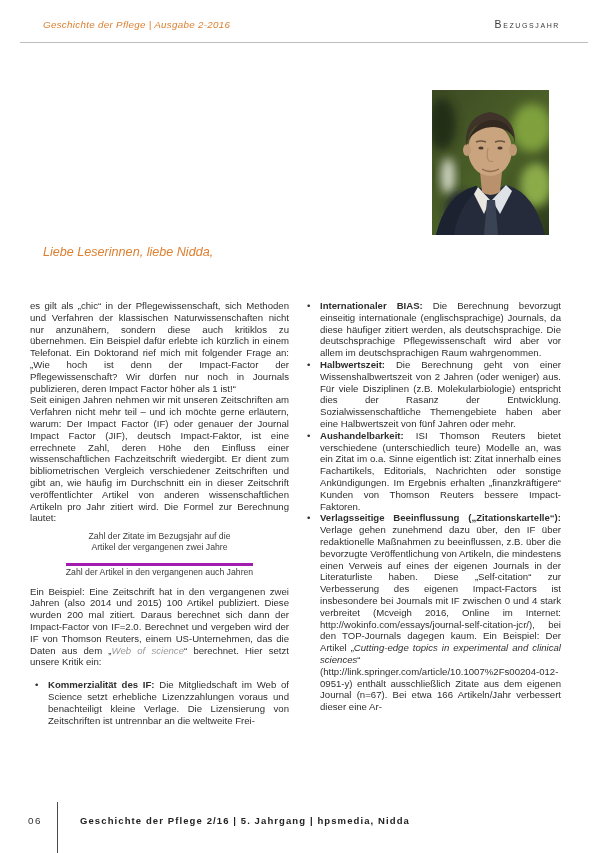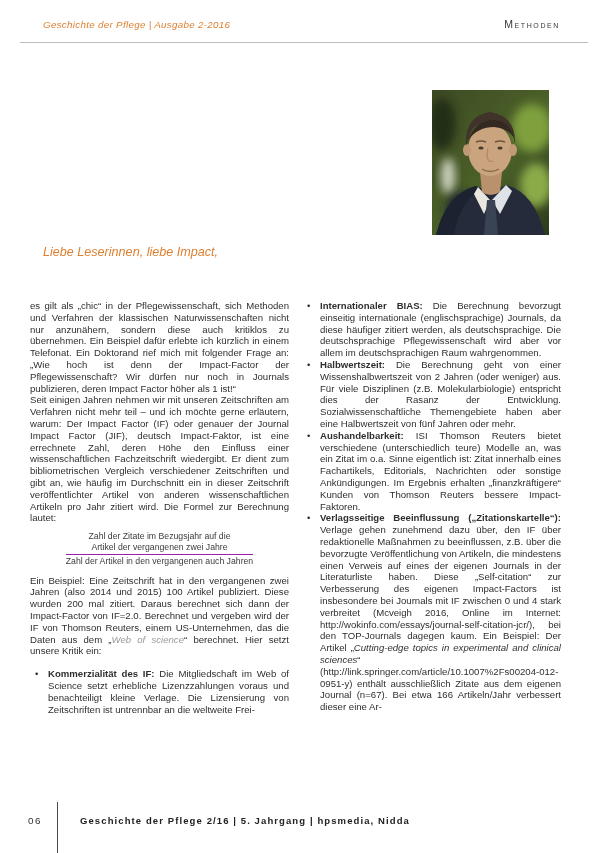--- a/index.html
+++ b/index.html
@@ -47,21 +47,21 @@
     display:flex; gap:13px;
   }
   .col { width:259px; font-size:9.6px; line-height:11.8px; text-align:justify; hyphens:auto; }
   .col p { margin:0; }
   .seg-lead { font-weight:bold; }
   .seg-em { font-style:italic; }
   .seg-wos { font-style:italic; color:#9a9a9a; }
   
   .formula-wrap { text-align:center; margin:7px 0 8px 0; }
   .formula { display:inline-block; font-size:8.7px; line-height:10.8px; color:#3b3b3b; }
-  .formula .num { border-bottom:1px solid #a21caf; padding-bottom:1px; }
+  .formula .num { border-bottom:3px solid #a21caf; padding-bottom:10px; }
   .formula .den { padding-top:1px; }
   
   .bullet { position:relative; padding-left:18px; margin:0; }
   .bullet::before { content:"•"; position:absolute; left:5px; top:0; }
   
   .footer-num {
     position:absolute; left:28px; top:815px;
     font-size:9.8px; letter-spacing:1.5px; color:#333;
   }
   .footer-rule {
@@ -72,21 +72,21 @@
     position:absolute; left:80px; top:815px;
     font-size:9.5px; font-weight:bold; letter-spacing:1.1px; color:#222;
   }
 </style>
 </head>
 <body>
 
 <div class="page">
 
   <div class="hdr-journal">Geschichte der Pflege | Ausgabe 2-2016</div>
-  <div class="hdr-section">Methoden</div>
+  <div class="hdr-section">Bezugsjahr</div>
   <div class="hdr-rule"></div>
 
   <div class="photo">
     <svg viewBox="0 0 117 145" preserveAspectRatio="none">
       <defs>
         <linearGradient id="bg" x1="0" y1="0" x2="1" y2="1">
           <stop offset="0" stop-color="#3d4a24"></stop>
           <stop offset="0.55" stop-color="#4c6128"></stop>
           <stop offset="1" stop-color="#2c3a1c"></stop>
         </linearGradient>
@@ -119,21 +119,21 @@
 
       <ellipse cx="49" cy="58" rx="2.6" ry="1.6" fill="#4a3a2c"></ellipse>
       <ellipse cx="68" cy="58" rx="2.6" ry="1.6" fill="#4a3a2c"></ellipse>
       <path d="M44,52 Q49,50 54,52" stroke="#6b5440" stroke-width="1.4" fill="none"></path>
       <path d="M63,52 Q68,50 73,52" stroke="#6b5440" stroke-width="1.4" fill="none"></path>
       <path d="M56,58 Q54,68 57,71 Q59,72 61,71" stroke="#b08a64" stroke-width="1.2" fill="none"></path>
       <path d="M50,79 Q58,84 67,79" stroke="#8f6a4c" stroke-width="1.4" fill="none"></path>
     </svg>
   </div>
 
-  <div class="greeting">Liebe Leserinnen, liebe Impact,</div>
+  <div class="greeting">Liebe Leserinnen, liebe Nidda,</div>
 
   <div class="columns">
     <div class="col">
       <p>es gilt als „chic“ in der Pflegewissenschaft, sich Methoden und Verfahren der klassischen Naturwissenschaften nicht nur anzunähern, sondern diese auch kritiklos zu übernehmen. Ein Beispiel dafür erlebte ich kürzlich in einem Telefonat. Ein Doktorand rief mich mit folgender Frage an: „Wie hoch ist denn der Impact-Factor der Pflegewissenschaft? Wir dürfen nur noch in Journals publizieren, deren Impact Factor höher als 1 ist!“</p>
       <p>Seit einigen Jahren nehmen wir mit unseren Zeitschriften am Verfahren nicht mehr teil – und ich möchte gerne erläutern, warum: Der Impact Factor (IF) oder genauer der Journal Impact Factor (JIF), deutsch Impact-Faktor, ist eine errechnete Zahl, deren Höhe den Einfluss einer wissenschaftlichen Fachzeitschrift wiedergibt. Er dient zum bibliometrischen Vergleich verschiedener Zeitschriften und gibt an, wie häufig im Durchschnitt ein in dieser Zeitschrift veröffentlichter Artikel von anderen wissenschaftlichen Artikeln pro Jahr zitiert wird. Die Formel zur Berechnung lautet:</p>
       <div class="formula-wrap">
         <div class="formula">
           <div class="num">
             <span>Zahl der Zitate im Bezugsjahr auf die</span><br>
             <span>Artikel der vergangenen zwei Jahre</span>

